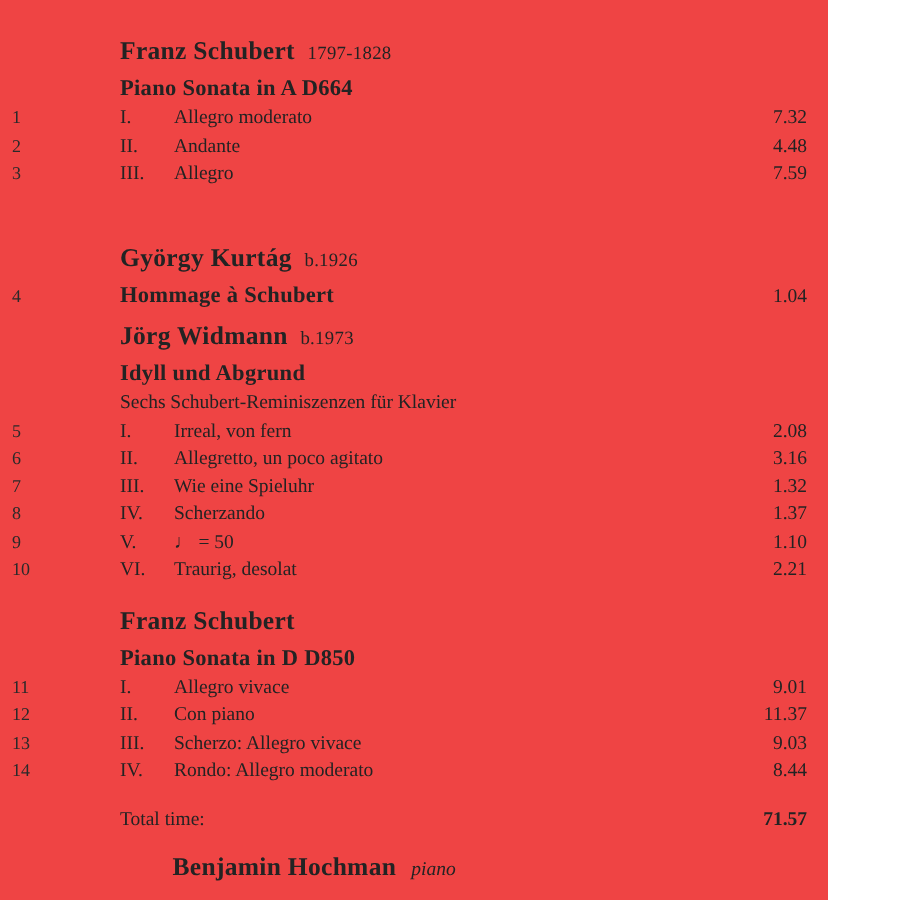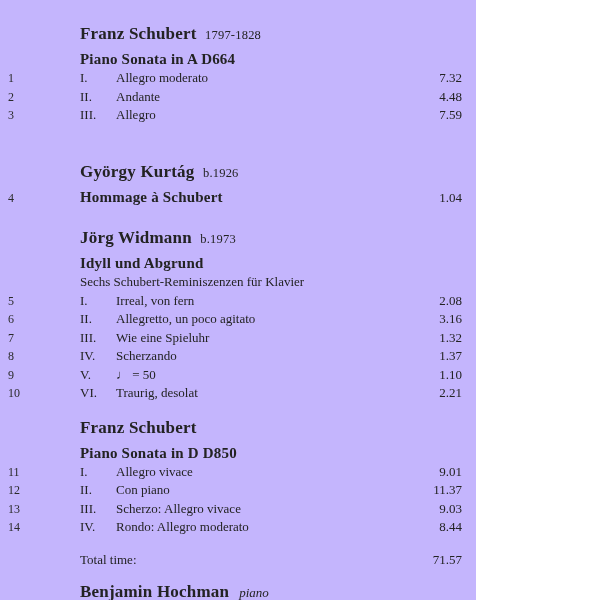--- a/index.html
+++ b/index.html
@@ -1,17 +1,17 @@
 <!DOCTYPE html>
 <html><head>
 <meta charset="utf-8">
 <style>
   html,body{margin:0;padding:0;background:#ffffff;}
   .page{
-    width:476px;height:600px;background:#c4b5fd;color:#232323;
+    width:552px;height:600px;background:#ef4444;color:#232323;
     font-family:"Liberation Serif","DejaVu Serif",serif;
     box-sizing:border-box;padding:22px 14px 0 0;overflow:hidden;
   }
   .composer{font-size:17px;font-weight:600;margin:0 0 0 80px;line-height:24px;letter-spacing:.2px;}
   .dates{font-size:12.5px;font-weight:400;letter-spacing:.2px;margin-left:4px;}
   .work{font-size:15px;font-weight:600;margin:2px 0 0 80px;line-height:20px;letter-spacing:.2px;}
   .subtitle{font-size:13px;font-weight:400;margin:0 0 0 80px;line-height:18px;}
   .tracks{margin:0;}
   .trk{
     display:grid;grid-template-columns:72px 36px 1fr auto;align-items:baseline;
@@ -20,31 +20,31 @@
   .tn{font-size:12px;color:#2a2a2a;}
   .mv{font-size:13px;}
   .tt{font-size:13px;font-family:"Liberation Serif","DejaVu Serif","DejaVu Sans",serif;}
   .tm{font-size:13px;}
   .workrow{
     display:grid;grid-template-columns:72px 1fr auto;align-items:baseline;
     padding-left:8px;line-height:24px;
   }
   .workrow .wtitle{font-size:15px;font-weight:600;letter-spacing:.2px;}
   .s2{margin-top:35px;}
-  .s3{margin-top:16px;}
+  .s3{margin-top:3px;}
   .s4{margin-top:13px;}
   .s3 .subtitle{margin-bottom:1px;}
   .totalrow{
     display:grid;grid-template-columns:80px 1fr auto;align-items:baseline;
     margin-top:14px;line-height:18px;
   }
   .total-label{font-size:13px;}
-  .total-time{font-size:13px;font-weight:400;}
+  .total-time{font-size:13px;font-weight:700;}
   .artist{margin:10px 0 0 80px;line-height:26px;}
-  .artist-name{font-size:17px;font-weight:600;letter-spacing:.2px;}
+  .artist-name{font-size:17px;font-weight:600;letter-spacing:.2px;margin-left:35px;}
   .artist-instr{font-size:13px;font-style:italic;margin-left:6px;}
 </style>
 </head>
 <body>
 
 <div class="page">
 
   <section class="sec s1">
     <h2 class="composer">
       <span>Franz Schubert</span>

